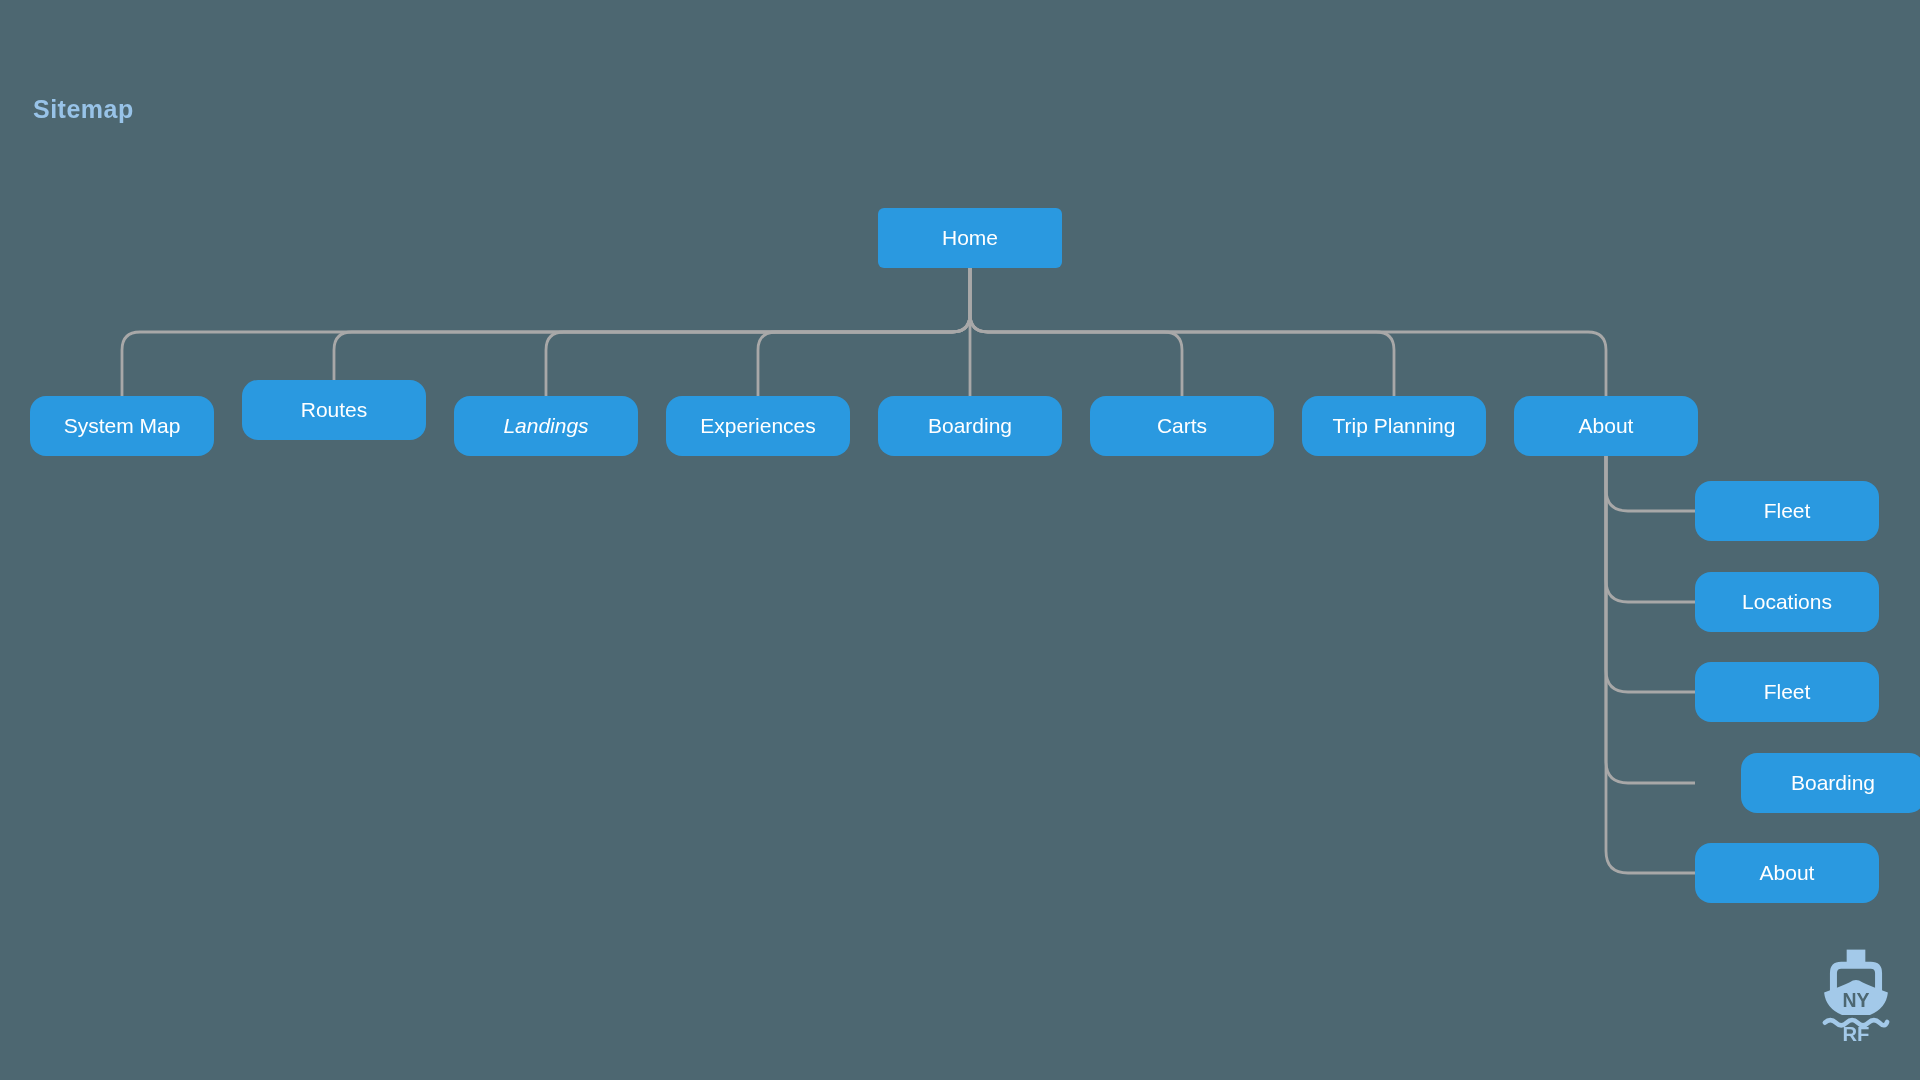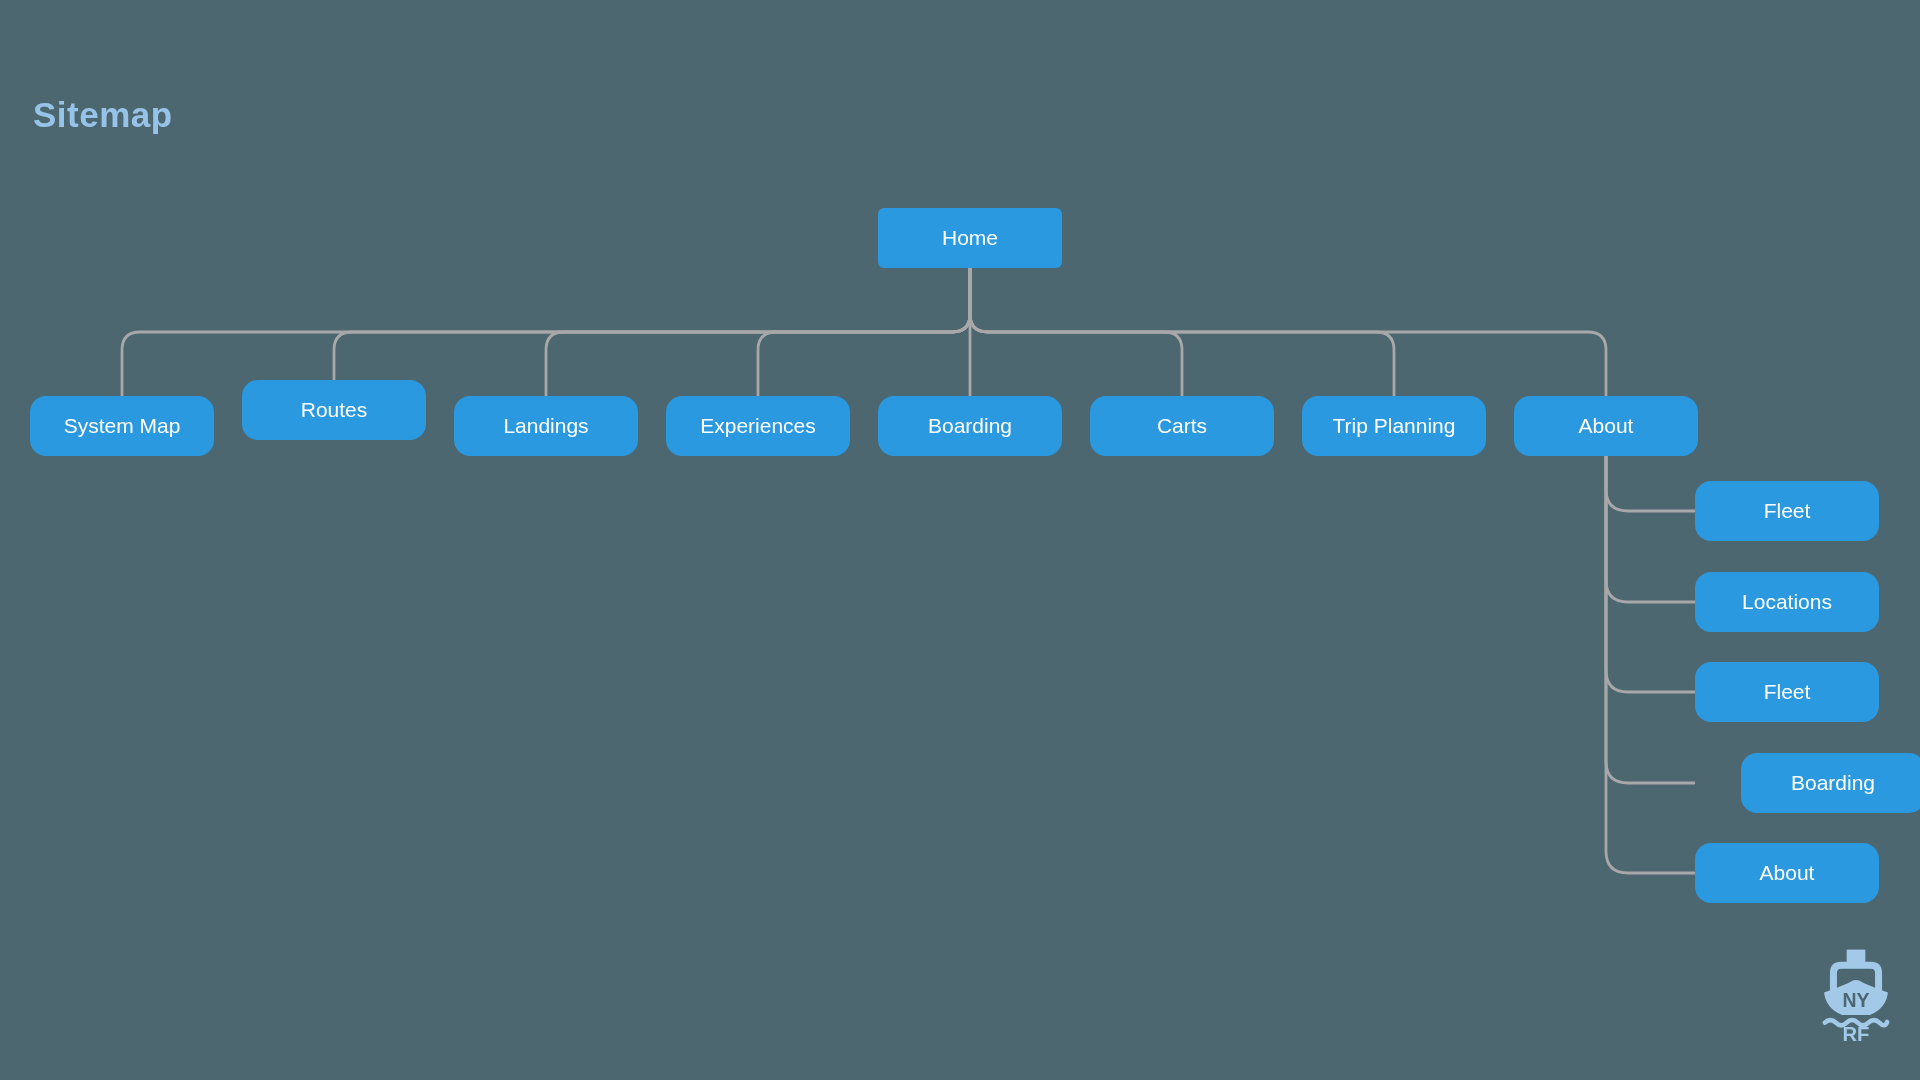--- a/index.html
+++ b/index.html
@@ -13,21 +13,21 @@
   *{margin:0;padding:0;box-sizing:border-box;}
   html,body{width:1920px;height:1080px;overflow:hidden;}
   body{
     background:var(--bg);
     font-family:"Liberation Sans", sans-serif;
     position:relative;
   }
   .page-title{
     position:absolute;
     left:33px; top:95px;
-    font-size:35px;
+    font-size:25px;
     font-weight:700;
     letter-spacing:.5px;
     color:var(--title);
   }
   #connector-svg{
     position:absolute;
     left:0; top:0;
     pointer-events:none;
   }
   .node{
@@ -76,21 +76,21 @@
 <div id="nodes">
     <div class="node" style="left: 878px; top: 208px; border-radius: 6px;">
       <span>Home</span>
     </div>
     <div class="node" style="left: 30px; top: 396px; text-align: center;">
       <span>System Map</span>
     </div>
     <div class="node" style="left: 242px; top: 380px;">
       <span>Routes</span>
     </div>
-    <div class="node" style="left: 454px; top: 396px;">
+    <div class="node" style="left: 454px; top: 396px; font-style: italic;">
       <span>Landings</span>
     </div>
     <div class="node" style="left: 666px; top: 396px;">
       <span>Experiences</span>
     </div>
     <div class="node" style="left: 878px; top: 396px;">
       <span>Boarding</span>
     </div>
     <div class="node" style="left: 1090px; top: 396px;">
       <span>Carts</span>

